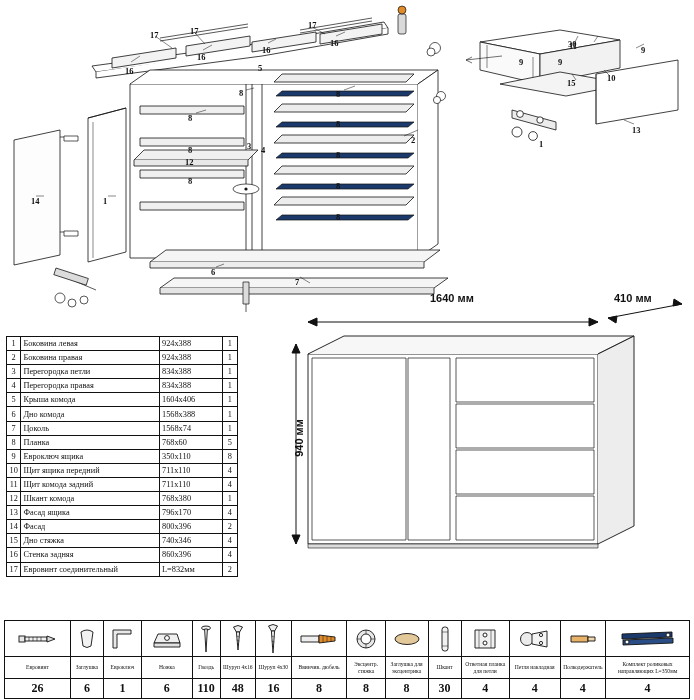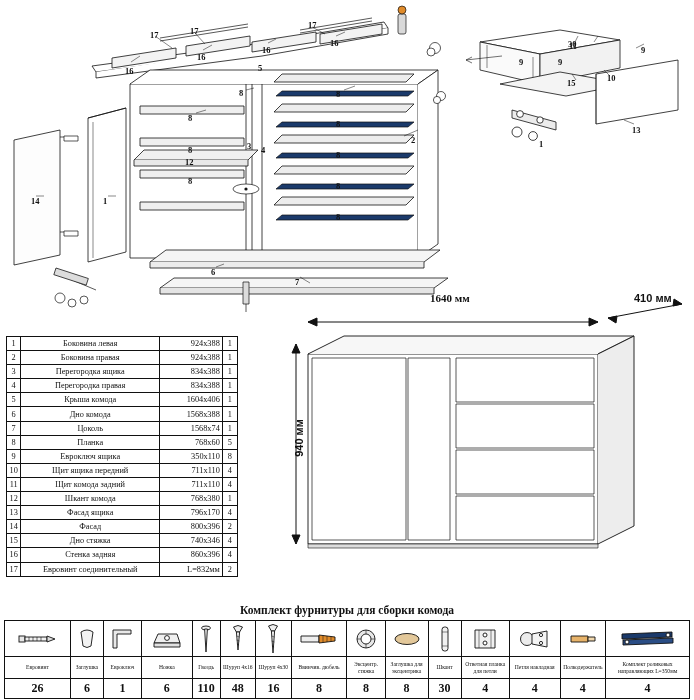--- a/index.html
+++ b/index.html
@@ -30,22 +30,22 @@
     font-family: "Liberation Serif", serif;
   }
   #parts-table td {
     border: 1px solid #111;
     padding: 0 2px;
     height: 14.1px;
     line-height: 13px;
     white-space: nowrap;
   }
   #parts-table td.c-idx { width: 13px; text-align:center; }
-  #parts-table td.c-name { width: 128px; text-align:center; }
-  #parts-table td.c-dim { width: 58px; text-align:right; }
+  #parts-table td.c-name { width: 128px; text-align:left; }
+  #parts-table td.c-dim { width: 58px; text-align:left; }
   #parts-table td.c-qty { width: 14px; text-align:center; }
 
   
   #dresser-box { left: 286px; top: 292px; width: 404px; height: 280px; }
 
   
   #kit-title {
     position:absolute; left:0; top:604px; width:694px; text-align:center;
     font-size: 11.5px; font-weight: bold;
   }
@@ -270,21 +270,21 @@
           <td class="c-qty">1</td>
         </tr>
         <tr>
           <td class="c-idx">2</td>
           <td class="c-name">Боковина правая</td>
           <td class="c-dim">924x388</td>
           <td class="c-qty">1</td>
         </tr>
         <tr>
           <td class="c-idx">3</td>
-          <td class="c-name">Перегородка ящика</td>
+          <td class="c-name">Перегородка петли</td>
           <td class="c-dim">834x388</td>
           <td class="c-qty">1</td>
         </tr>
         <tr>
           <td class="c-idx">4</td>
           <td class="c-name">Перегородка правая</td>
           <td class="c-dim">834x388</td>
           <td class="c-qty">1</td>
         </tr>
         <tr>
@@ -404,26 +404,25 @@
         <g>
           <path d="M170 66 L308 66 L308 110 L170 110 Z" fill="#fff" stroke-width="0.7"></path>
           <path d="M170 112 L308 112 L308 156 L170 156 Z" fill="#fff" stroke-width="0.7"></path>
           <path d="M170 158 L308 158 L308 202 L170 202 Z" fill="#fff" stroke-width="0.7"></path>
           <path d="M170 204 L308 204 L308 248 L170 248 Z" fill="#fff" stroke-width="0.7"></path>
         </g>
 
         <path d="M22 252 L312 252 L312 256 L22 256 Z" fill="#dddddd" stroke-width="0.6"></path>
       </g>
     </svg>
-    <div class="dim-text abs" style="left:144px; top:0px;font-family:Liberation Serif, serif;">1640 мм</div>
-    <div class="dim-text abs" style="left:348px; top:0px;">410 мм</div>
+    <div class="dim-text abs" style="left:144px; top:0px;">1640 мм</div>
+    <div class="dim-text abs" style="left:328px; top:0px;">410 мм</div>
     <div class="dim-text abs" style="left:-6px; top:140px; transform:rotate(-90deg); transform-origin:center;">940 мм</div>
   </div>
 
-  <div id="kit-title">Комплект фурнитуры для сборки комода</div>
 
   <table id="kit-table">
     <tbody>
       <tr class="r-ico" id="kit-icons">
           <td style="width: 52px;">
             <svg class="kit-ico" width="40" height="18" viewBox="0 0 40 18">
               <g stroke="#111" fill="none" stroke-width="0.9">
         <rect x="2" y="6" width="6" height="6" fill="#e6e6e6"></rect>
         <path d="M8 7 L30 7 L30 11 L8 11 Z" fill="#f0f0f0"></path>
         <path d="M30 6 L38 9 L30 12 Z" fill="#ddd"></path>

